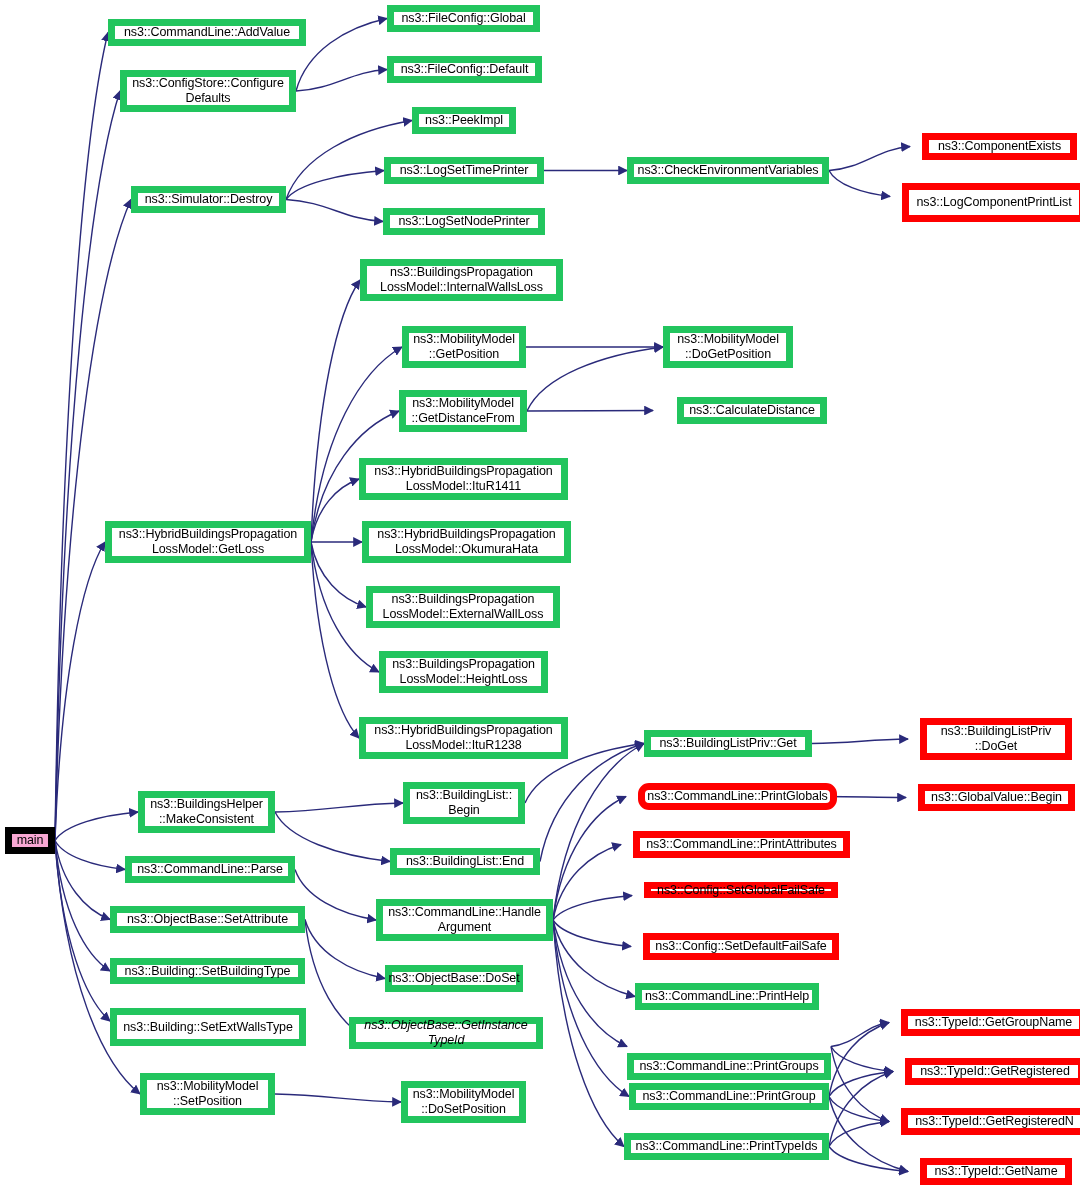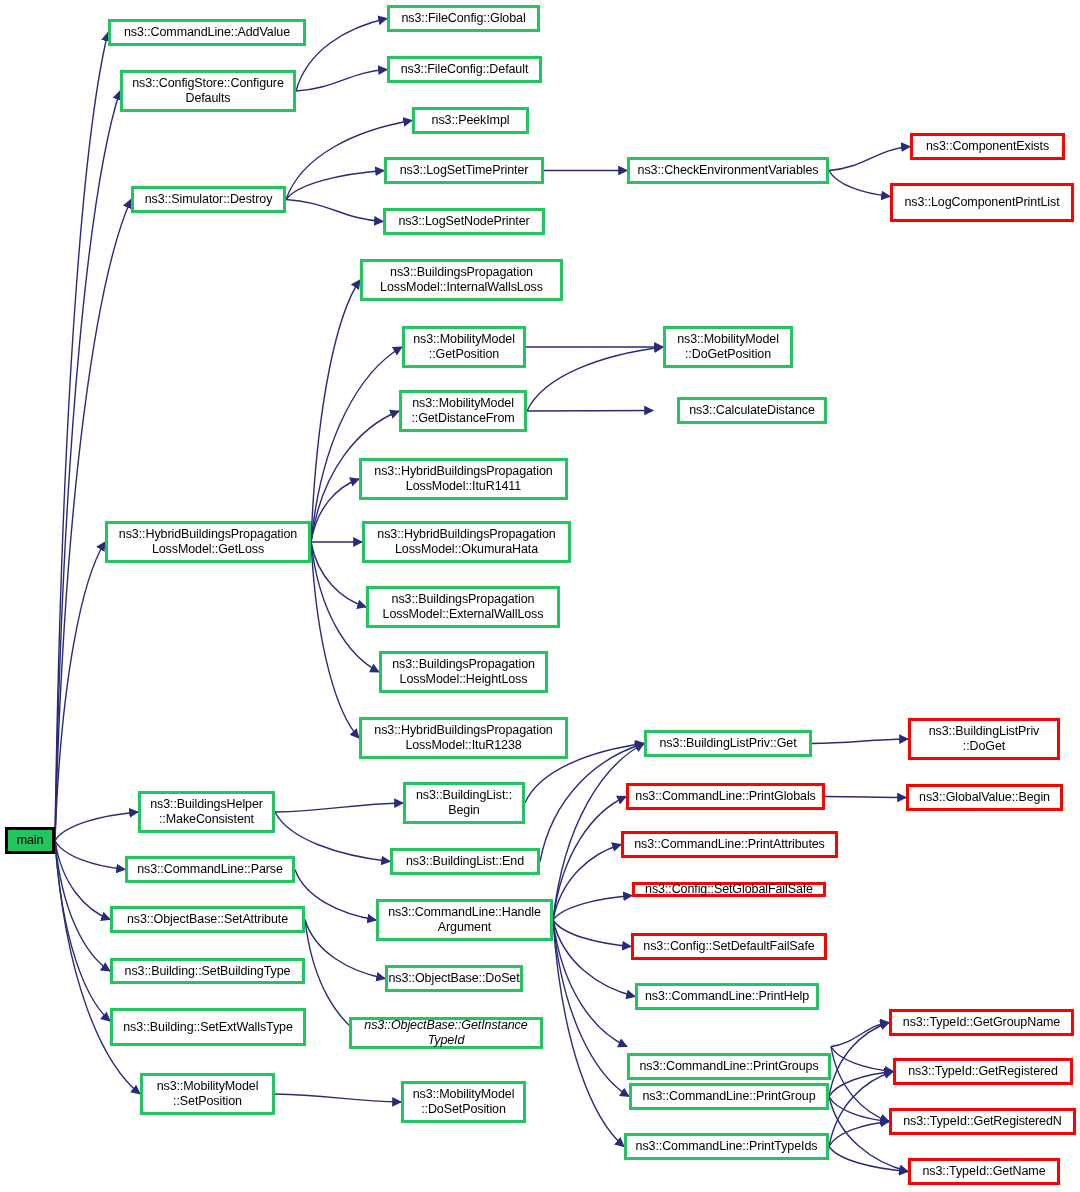--- a/index.html
+++ b/index.html
@@ -26,33 +26,34 @@
     pointer-events: none;
   }
   .node {
     position: absolute;
     box-sizing: border-box;
     display: flex;
     align-items: center;
     justify-content: center;
     text-align: center;
     background: #ffffff;
-    border: 3px solid #22c55e;
+    border: 7px solid #22c55e;
     color: #000000;
     font-size: 12.5px;
     line-height: 15px;
     letter-spacing: -0.1px;
     padding: 1px 4px;
     white-space: pre-line;
   }
   .node.red {
     border-color: #ff0000;
+    margin-left: 12px;
   }
   .node.gray {
-    background: #22c55e;
+    background: #f9a8d4;
     border-color: #000000;
   }
 </style>
 </head>
 <body>
 
 <div id="callgraph">
   <svg id="edge-layer" viewBox="0 0 1080 1192" xmlns="http://www.w3.org/2000/svg">
     <defs>
       <marker id="arrowhead" viewBox="0 0 10 10" refX="9" refY="5" markerWidth="7" markerHeight="7" orient="auto-start-reverse">
@@ -121,21 +122,21 @@
       </g>
   </svg>
   <div id="node-group">
       <div class="node gray" style="left: 5px; top: 827px; width: 50px; height: 27px;">main</div>
       <div class="node" style="left: 108px; top: 19px; width: 198px; height: 27px;">ns3::CommandLine::AddValue</div>
       <div class="node" style="left: 120px; top: 70px; width: 176px; height: 42px;">ns3::ConfigStore::Configure
 Defaults</div>
       <div class="node" style="left: 387px; top: 5px; width: 153px; height: 27px;">ns3::FileConfig::Global</div>
       <div class="node" style="left: 387px; top: 56px; width: 155px; height: 27px;">ns3::FileConfig::Default</div>
       <div class="node" style="left: 131px; top: 186px; width: 155px; height: 27px;">ns3::Simulator::Destroy</div>
-      <div class="node" style="left: 412px; top: 107px; width: 117px; height: 27px; text-align: center;">ns3::PeekImpl</div>
+      <div class="node" style="left: 412px; top: 107px; width: 104px; height: 27px; text-align: center;">ns3::PeekImpl</div>
       <div class="node" style="left: 384px; top: 157px; width: 160px; height: 27px;">ns3::LogSetTimePrinter</div>
       <div class="node" style="left: 383px; top: 208px; width: 162px; height: 27px;">ns3::LogSetNodePrinter</div>
       <div class="node" style="left: 627px; top: 157px; width: 202px; height: 27px;">ns3::CheckEnvironmentVariables</div>
       <div class="node red" style="left: 910px; top: 133px; width: 155px; height: 27px;">ns3::ComponentExists</div>
       <div class="node red" style="left: 890px; top: 183px; width: 184px; height: 39px;">ns3::LogComponentPrintList</div>
       <div class="node" style="left: 360px; top: 259px; width: 203px; height: 42px;">ns3::BuildingsPropagation
 LossModel::InternalWallsLoss</div>
       <div class="node" style="left: 402px; top: 326px; width: 124px; height: 42px;">ns3::MobilityModel
 ::GetPosition</div>
       <div class="node" style="left: 663px; top: 326px; width: 130px; height: 42px;">ns3::MobilityModel
@@ -155,21 +156,21 @@
 LossModel::HeightLoss</div>
       <div class="node" style="left: 359px; top: 717px; width: 209px; height: 42px;">ns3::HybridBuildingsPropagation
 LossModel::ItuR1238</div>
       <div class="node" style="left: 644px; top: 730px; width: 168px; height: 27px;">ns3::BuildingListPriv::Get</div>
       <div class="node red" style="left: 908px; top: 718px; width: 152px; height: 42px;">ns3::BuildingListPriv
 ::DoGet</div>
       <div class="node" style="left: 138px; top: 791px; width: 137px; height: 42px;">ns3::BuildingsHelper
 ::MakeConsistent</div>
       <div class="node" style="left: 403px; top: 782px; width: 122px; height: 42px;">ns3::BuildingList::
 Begin</div>
-      <div class="node red" style="left: 626px; top: 783px; width: 199px; height: 27px;">ns3::CommandLine::PrintGlobals</div>
+      <div class="node red" style="left: 626px; top: 783px; width: 199px; height: 27px; border-radius: 11px;">ns3::CommandLine::PrintGlobals</div>
       <div class="node red" style="left: 906px; top: 784px; width: 157px; height: 27px;">ns3::GlobalValue::Begin</div>
       <div class="node red" style="left: 621px; top: 831px; width: 217px; height: 27px;">ns3::CommandLine::PrintAttributes</div>
       <div class="node" style="left: 125px; top: 856px; width: 170px; height: 27px;">ns3::CommandLine::Parse</div>
       <div class="node" style="left: 390px; top: 848px; width: 150px; height: 27px;">ns3::BuildingList::End</div>
       <div class="node" style="left: 376px; top: 899px; width: 177px; height: 42px;">ns3::CommandLine::Handle
 Argument</div>
       <div class="node red" style="left: 632px; top: 882px; width: 194px; height: 15px; text-align: right;">ns3::Config::SetGlobalFailSafe</div>
       <div class="node" style="left: 110px; top: 906px; width: 195px; height: 27px;">ns3::ObjectBase::SetAttribute</div>
       <div class="node red" style="left: 631px; top: 933px; width: 196px; height: 27px;">ns3::Config::SetDefaultFailSafe</div>
       <div class="node" style="left: 110px; top: 958px; width: 195px; height: 26px;">ns3::Building::SetBuildingType</div>

